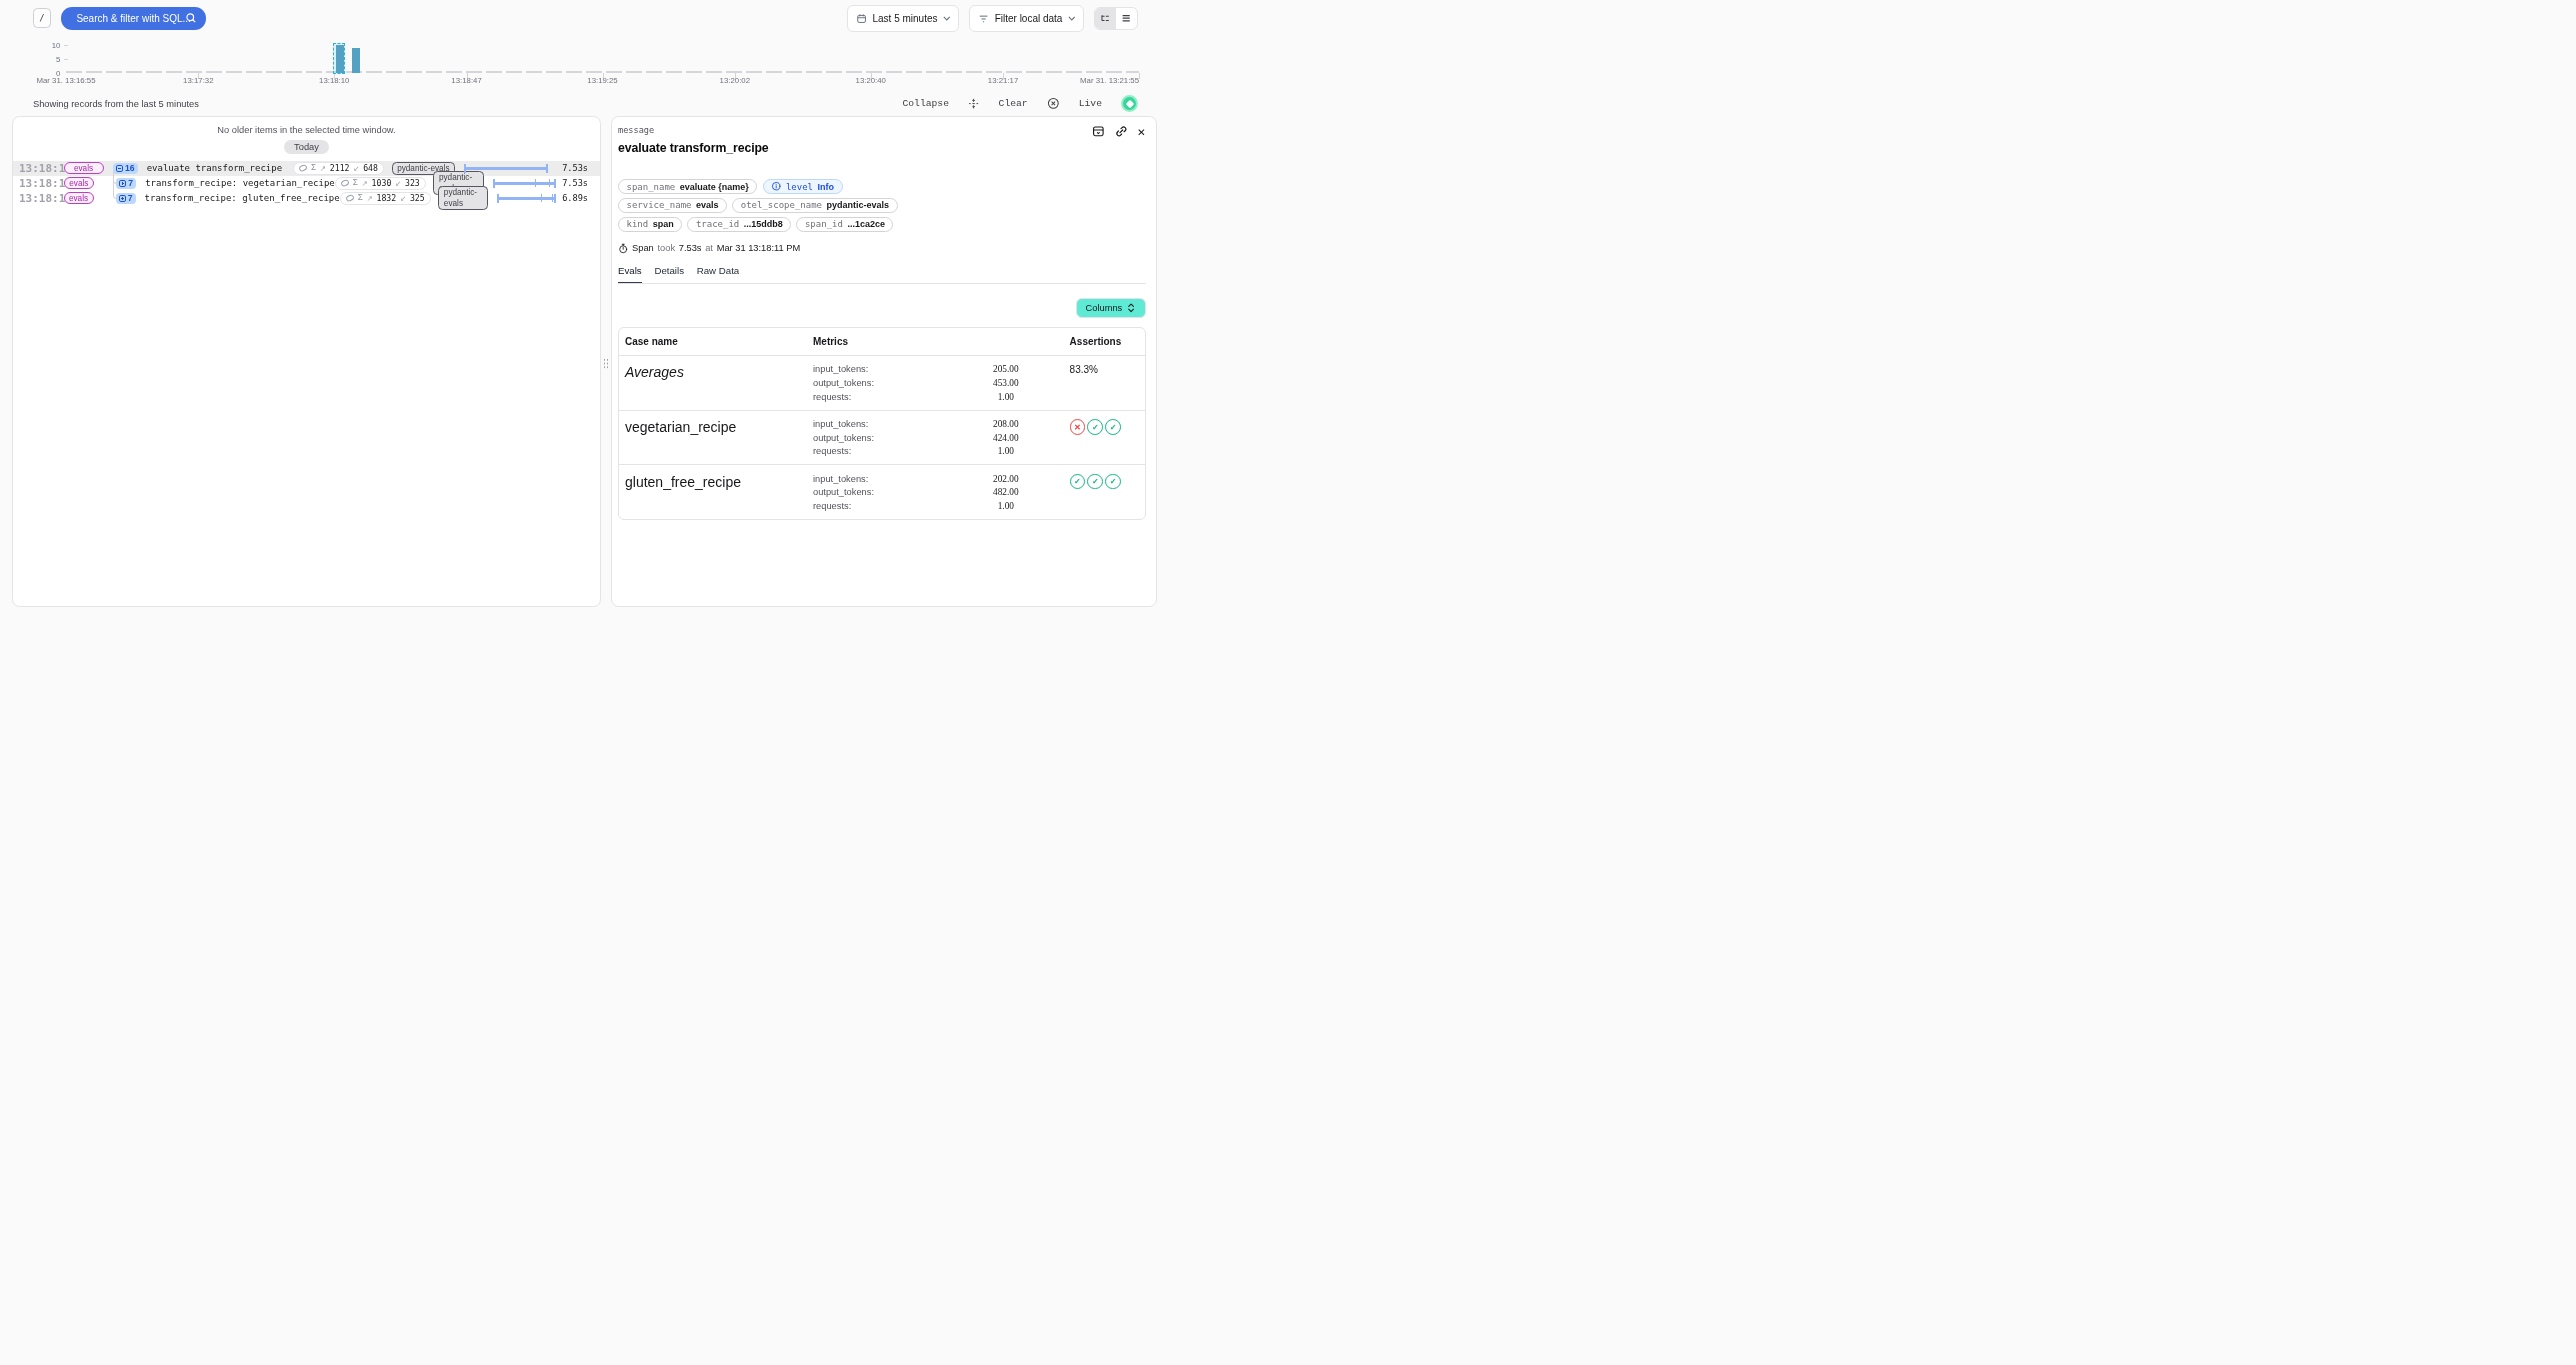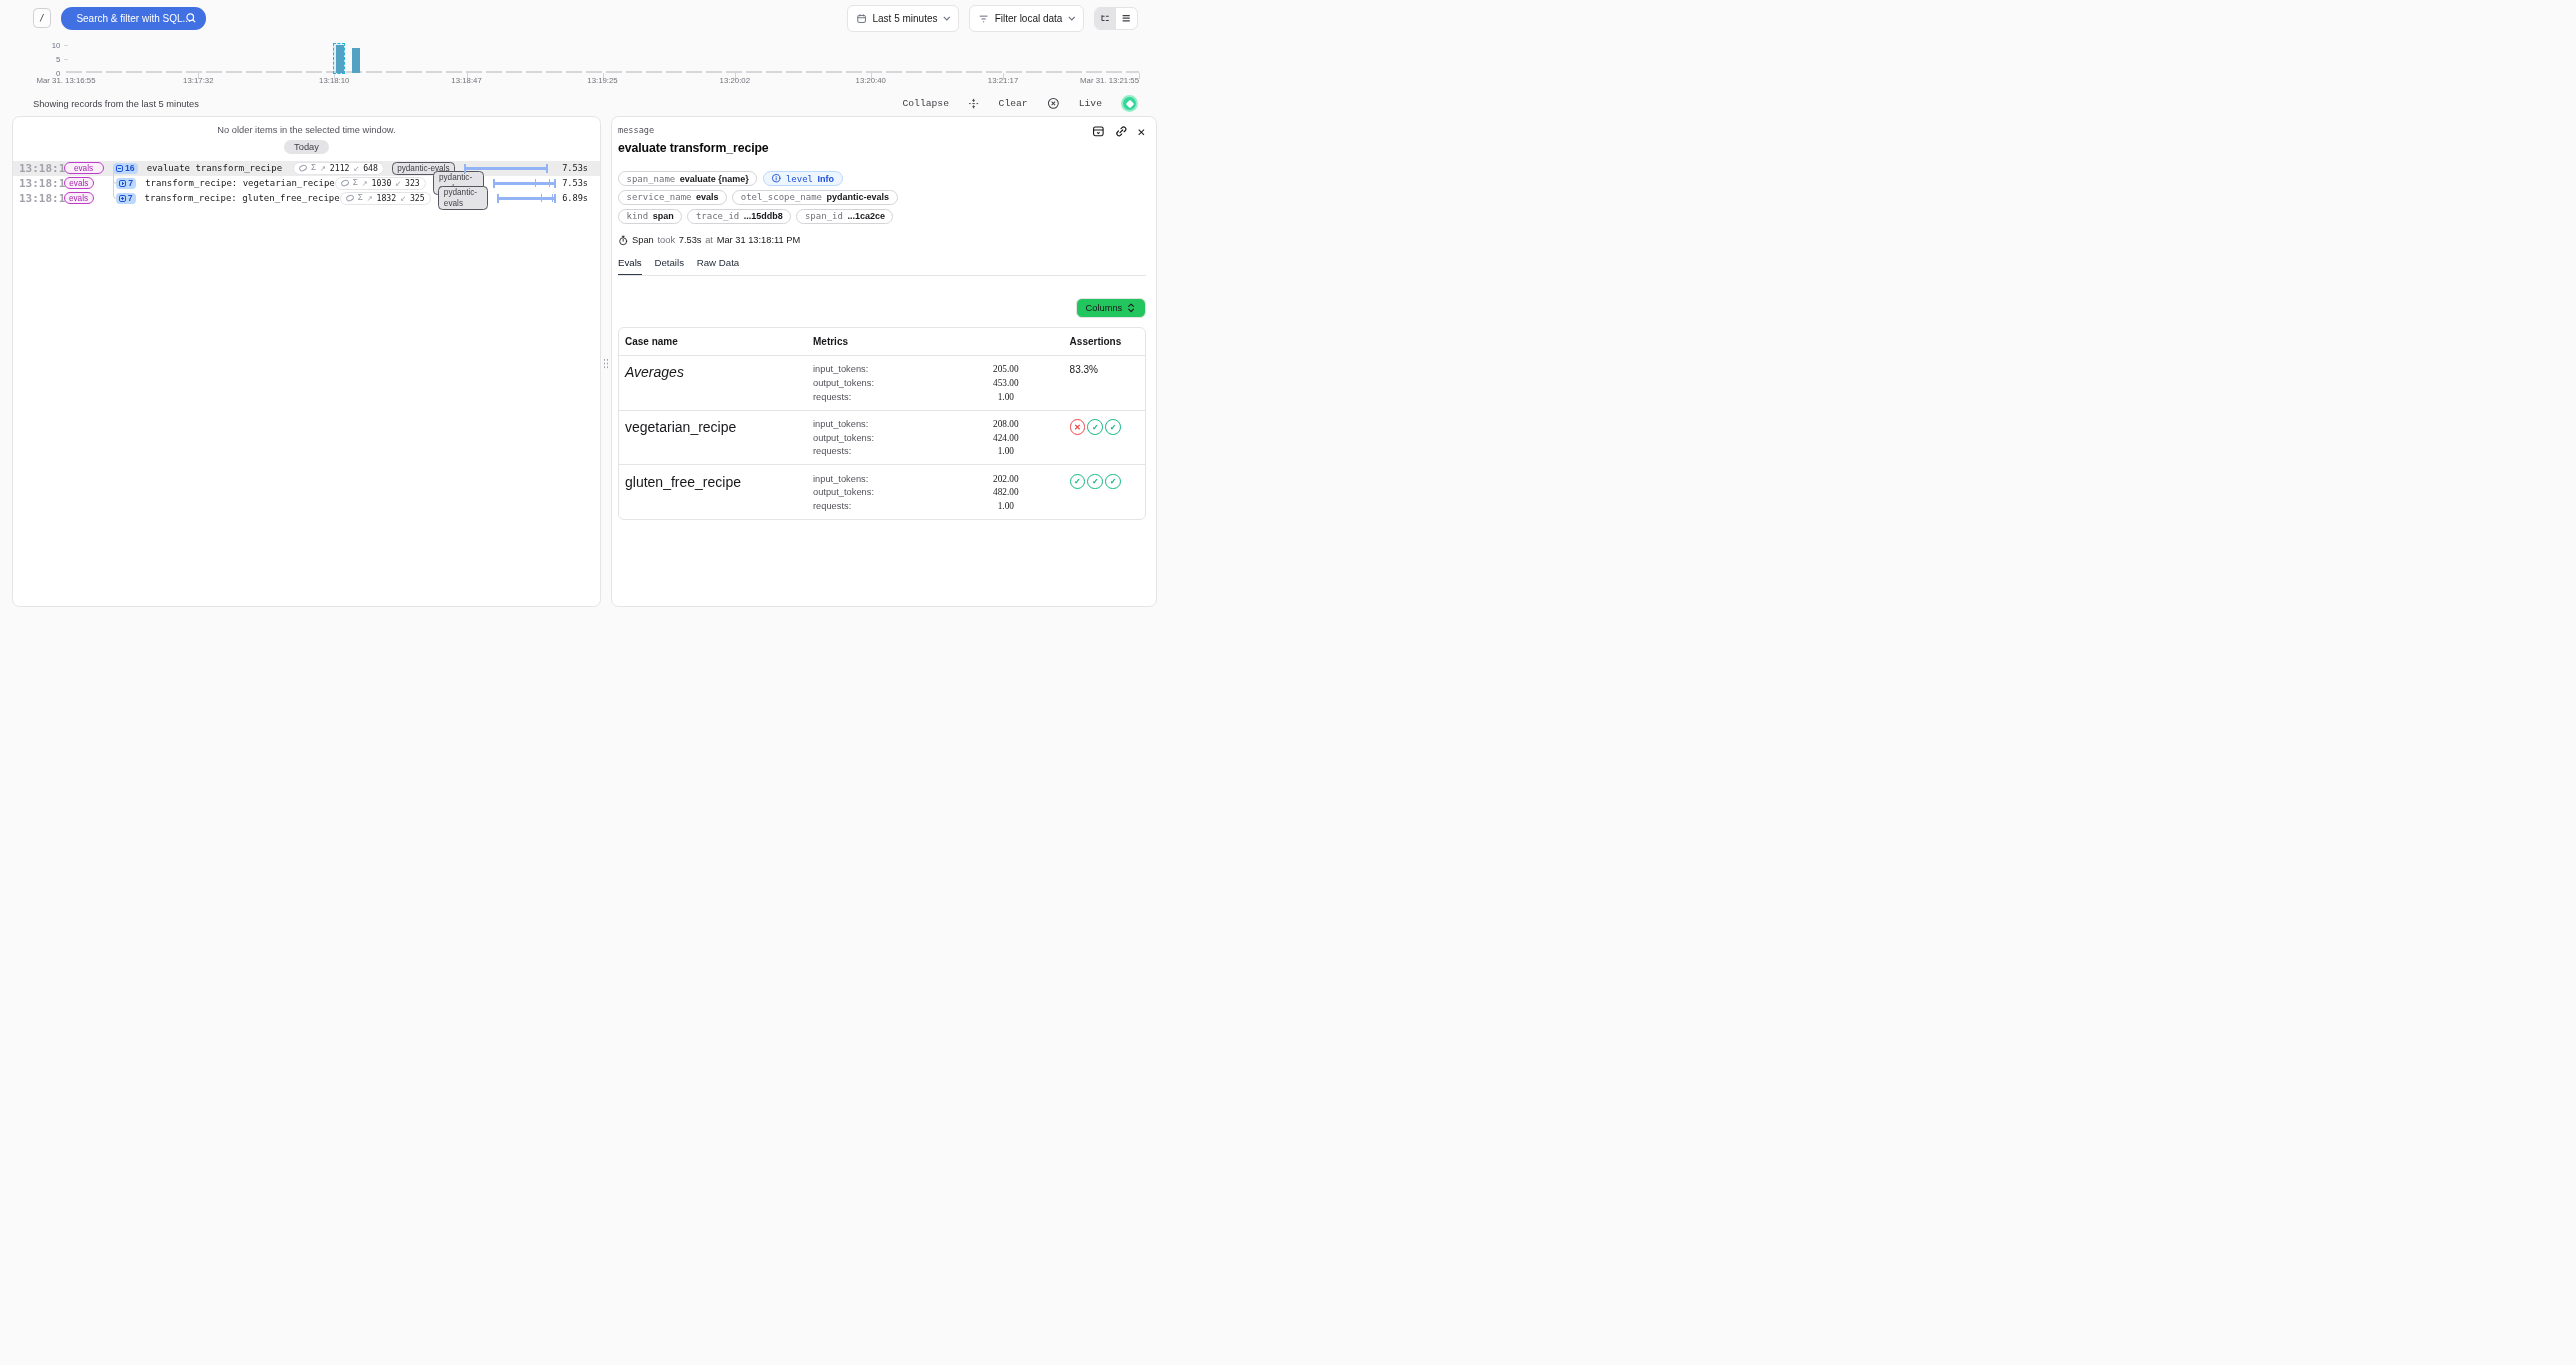--- a/index.html
+++ b/index.html
@@ -90,34 +90,34 @@
   .dbar .tk { position:absolute; top:0.7px; width:1.1px; height:7.5px; background:#92b4f4; }
   .rec-dur { width:34px; margin-left:6px; text-align:right; font-size:8.6px; color:#18181b; }
 
   
   .detail { padding:8.2px 10.4px 0 6px; height:100%; display:flex; flex-direction:column; }
   .d-head { display:flex; justify-content:space-between; align-items:flex-start; }
   .d-field { font-family:"DejaVu Sans Mono",monospace; font-size:8.6px; color:#52525b; }
   .d-icons { display:flex; gap:9.7px; align-items:center; color:#18181b; }
   .d-icons .ib { cursor:pointer; display:flex; }
   .d-title { font-size:12.3px; font-weight:700; letter-spacing:-0.1px; margin-top:3px; color:#0a0a0b; }
-  .tagrows { margin-top:16px; display:flex; flex-direction:column; gap:3.7px; }
+  .tagrows { margin-top:24px; display:flex; flex-direction:column; gap:3.7px; }
   .tagrow { display:flex; gap:5.2px; }
   .pill { display:inline-flex; align-items:center; gap:4.5px; border:0.7px solid #d4d4d8; border-radius:9px; padding:1.5px 7.5px; font-size:9px; cursor:pointer; background:#fff; }
   .pill .pk { font-family:"DejaVu Sans Mono",monospace; color:#71717a; }
   .pill .pv { color:#18181b; font-weight:600; }
   .pill.level { border-color:#bcd8fb; background:#edf5ff; }
   .pill.level .pk { color:#1d4fd8; }
   .pill.level .pv { color:#1d4fd8; }
   .summary { margin-top:11.2px; display:flex; align-items:center; gap:3.7px; font-size:9.3px; }
   .summary .g { color:#71717a; } .summary b { font-weight:400; color:#18181b; }
   .tabs { margin-top:11.2px; display:flex; gap:12.7px; border-bottom:0.7px solid #e4e4e7; font-size:9.7px; }
   .tab { padding-bottom:6px; cursor:pointer; color:#1f2937; }
   .tab.active { border-bottom:1.9px solid #303c4e; color:#0f172a; }
-  .columns-btn { align-self:flex-end; margin-top:22px; display:flex; align-items:center; gap:5.2px; border:0.7px solid #e4e4e7; background:#22c55e; border-radius:6px; padding:3.7px 9px; font-size:9.3px; cursor:pointer; }
+  .columns-btn { align-self:flex-end; margin-top:14px; display:flex; align-items:center; gap:5.2px; border:0.7px solid #e4e4e7; background:#5eead4; border-radius:6px; padding:3.7px 9px; font-size:9.3px; cursor:pointer; }
   .etable { margin-top:9px; border:0.7px solid #e4e4e7; border-radius:6px; overflow:hidden; }
   .trow { display:grid; grid-template-columns:188px 1fr 69px; padding:0 6px; }
   .trow > div { padding:8.2px 0; }
   .thead { font-weight:700; font-size:10px; border-bottom:0.7px solid #e4e4e7; }
   .tbody .trow { border-bottom:0.7px solid #e4e4e7; }
   .tbody .trow:last-child { border-bottom:none; }
   .case { font-size:14px; }
   .case.italic { font-style:italic; }
   .metrics { display:grid; grid-template-columns:129px auto; row-gap:3.7px; font-size:9.3px; align-content:start; }
   .metrics .mk { color:#52525b; }

